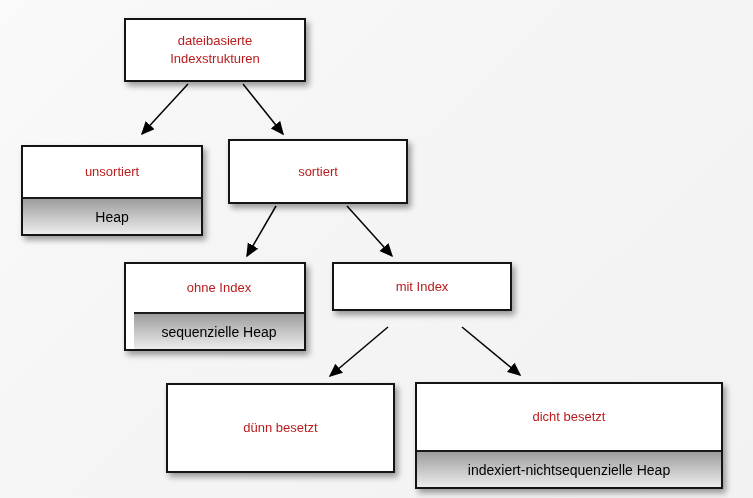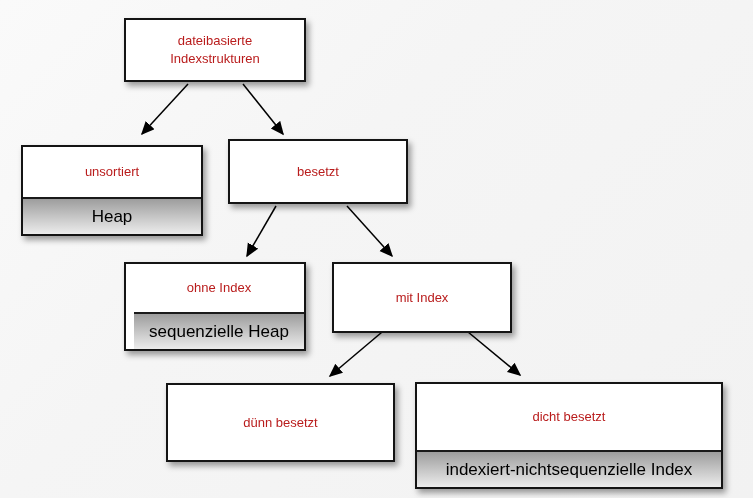--- a/index.html
+++ b/index.html
@@ -45,31 +45,31 @@
   }
   .node .sub {
     height: 37px;
     flex: 0 0 37px;
     border-top: 2px solid #1a1a1a;
     background: linear-gradient(to bottom, #9d9d9d 0%, #c9c9c9 55%, #ececec 100%);
     display: flex;
     align-items: center;
     justify-content: center;
     text-align: center;
-    font-size: 17px;
+    font-size: 14px;
     color: #000;
     white-space: nowrap;
   }
   
   #node-root          { left: 124px; top: 18px;  width: 182px; height: 64px; }
   #node-unsortiert    { left: 21px;  top: 139px; width: 182px; height: 91px; margin-top: 6px; }
   #node-sortiert      { left: 228px; top: 139px; width: 180px; height: 65px; }
   #node-ohne-index    { left: 124px; top: 262px; width: 182px; height: 89px; padding-left: 8px; }
-  #node-mit-index     { left: 332px; top: 262px; width: 180px; height: 71px; }
-  #node-duenn-besetzt { left: 166px; top: 383px; width: 229px; height: 79px; }
+  #node-mit-index     { left: 332px; top: 262px; width: 180px; height: 49px; }
+  #node-duenn-besetzt { left: 166px; top: 383px; width: 229px; height: 90px; }
   #node-dicht-besetzt { left: 415px; top: 382px; width: 308px; height: 107px; }
 </style>
 </head>
 <body>
 
 <div class="stage">
 
   <svg class="edges" viewBox="0 0 753 498" xmlns="http://www.w3.org/2000/svg">
     <defs>
       <marker id="arrowhead" markerWidth="10" markerHeight="9" refX="8" refY="4" orient="auto">
@@ -87,34 +87,34 @@
   <div class="node" id="node-root">
     <div class="label">dateibasierte Indexstrukturen</div>
   </div>
 
   <div class="node" id="node-unsortiert">
     <div class="label">unsortiert</div>
     <div class="sub">Heap</div>
   </div>
 
   <div class="node" id="node-sortiert">
-    <div class="label">besetzt</div>
+    <div class="label">sortiert</div>
   </div>
 
   <div class="node" id="node-ohne-index">
     <div class="label">ohne Index</div>
     <div class="sub">sequenzielle Heap</div>
   </div>
 
   <div class="node" id="node-mit-index">
     <div class="label">mit Index</div>
   </div>
 
   <div class="node" id="node-duenn-besetzt">
     <div class="label">dünn besetzt</div>
   </div>
 
   <div class="node" id="node-dicht-besetzt">
     <div class="label">dicht besetzt</div>
-    <div class="sub">indexiert-nichtsequenzielle Index</div>
+    <div class="sub">indexiert-nichtsequenzielle Heap</div>
   </div>
 
 </div>
 
 </body></html>

